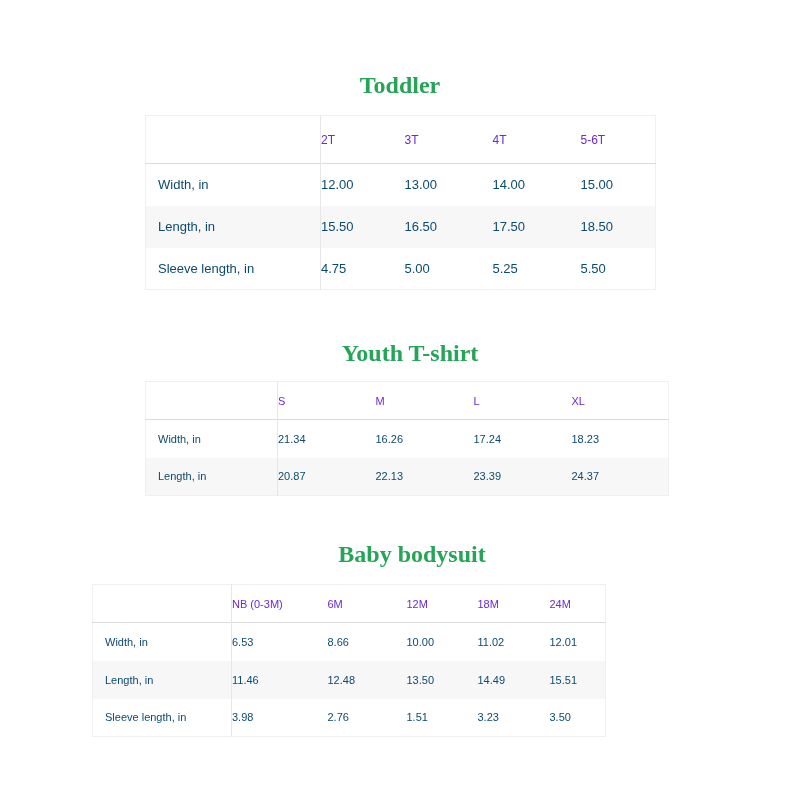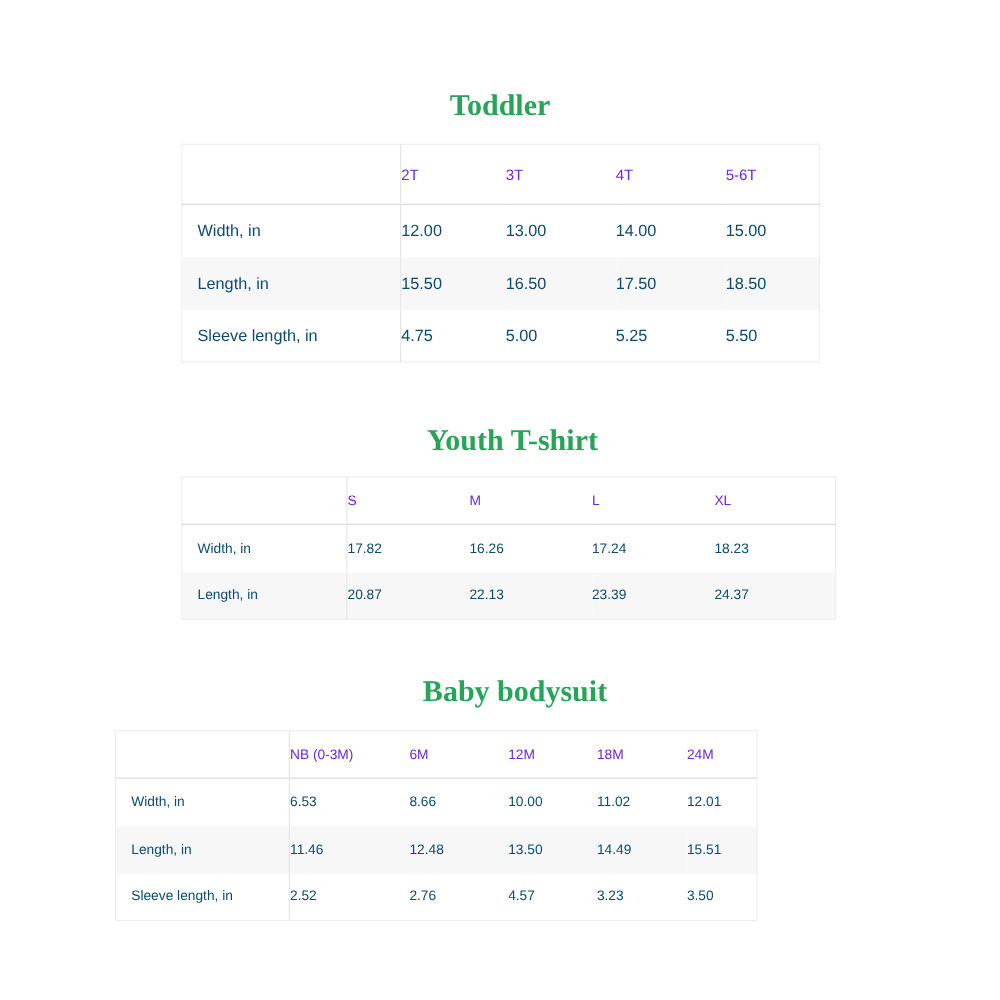--- a/index.html
+++ b/index.html
@@ -143,21 +143,21 @@
           <th class="label-col"></th>
           <th>S</th>
           <th>M</th>
           <th>L</th>
           <th>XL</th>
         </tr>
       </thead>
       <tbody>
         <tr>
           <td class="label-col">Width, in</td>
-          <td>17.82</td>
+          <td>21.34</td>
           <td>16.26</td>
           <td>17.24</td>
           <td>18.23</td>
         </tr>
         <tr>
           <td class="label-col">Length, in</td>
           <td>20.87</td>
           <td>22.13</td>
           <td>23.39</td>
           <td>24.37</td>
@@ -199,23 +199,23 @@
         <tr>
           <td class="label-col">Length, in</td>
           <td>11.46</td>
           <td>12.48</td>
           <td>13.50</td>
           <td>14.49</td>
           <td>15.51</td>
         </tr>
         <tr>
           <td class="label-col">Sleeve length, in</td>
-          <td>2.52</td>
+          <td>3.98</td>
           <td>2.76</td>
-          <td>4.57</td>
+          <td>1.51</td>
           <td>3.23</td>
           <td>3.50</td>
         </tr>
       </tbody>
     </table>
   </section>
 
 </div>
 
 </body></html>

